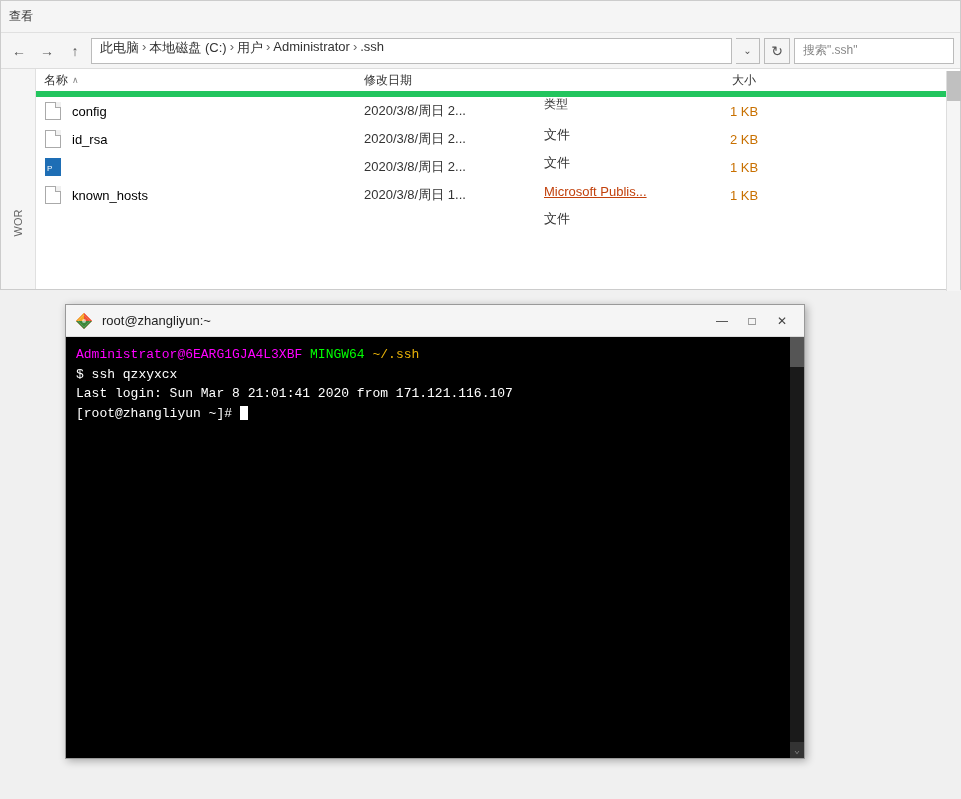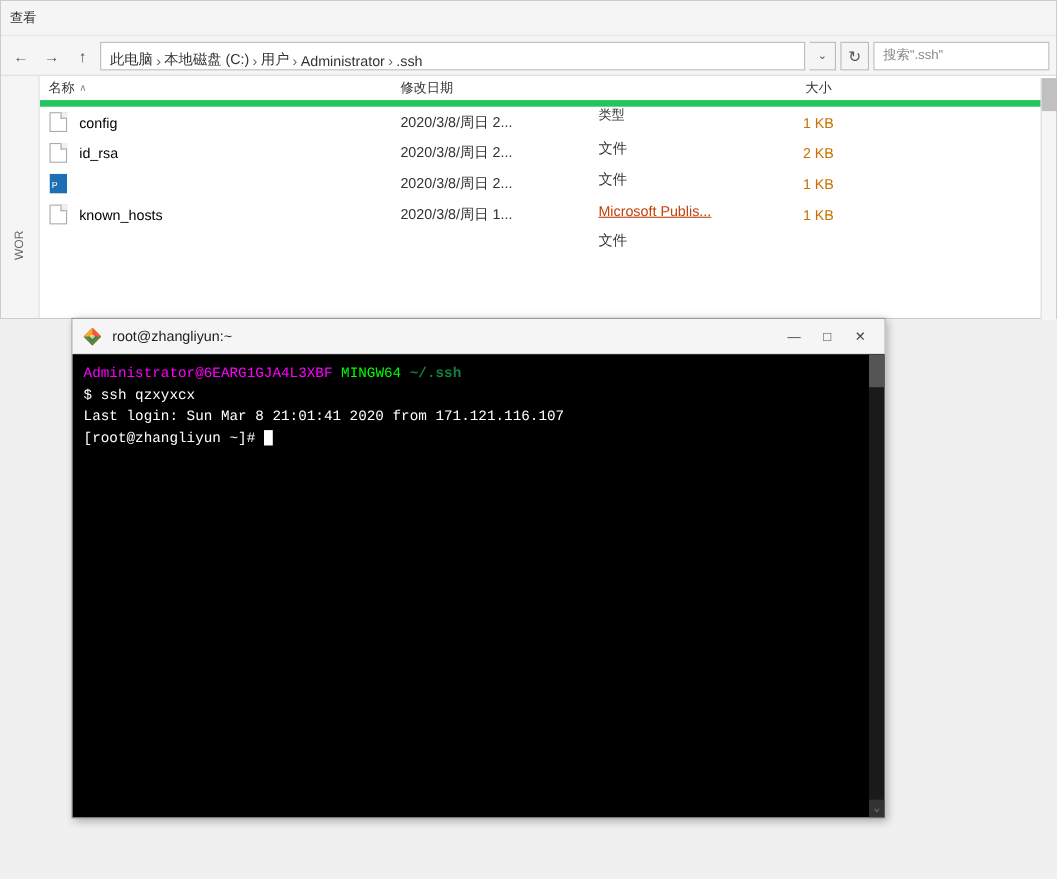--- a/index.html
+++ b/index.html
@@ -61,21 +61,21 @@
       color: #555;
       font-size: 14px;
     }
 
     .address-path {
       flex: 1;
       height: 26px;
       background: #fff;
       border: 1px solid #bbb;
       display: flex;
-      align-items: flex-end;
+      align-items: flex-start;
       padding: 0 8px;
       font-size: 13px;
       color: #333;
     }
 
     .address-path .sep {
       color: #666;
       margin: 0 3px;
     }
 
@@ -225,21 +225,21 @@
     }
 
     .file-size {
       width: 80px;
       color: #c87000;
     }
 
     
     .terminal-window {
       position: absolute;
-      top: 289px;
+      top: 304px;
       left: 65px;
       width: 740px;
       height: 455px;
       border: 1px solid #999;
       box-shadow: 2px 2px 8px rgba(0,0,0,0.3);
       display: flex;
       flex-direction: column;
     }
 
     .terminal-titlebar {
@@ -329,22 +329,21 @@
 
     .line-prompt-dir {
       color: #00ff00;
     }
 
     .line-prompt-user {
       color: #ff00ff;
     }
 
     .line-prompt-path {
-      color: #15803d;
-      font-weight: bold;
+      color: #eab308;
     }
 
     .line-normal {
       color: #ffffff;
     }
 
     .cursor-block {
       display: inline-block;
       width: 8px;
       height: 14px;

